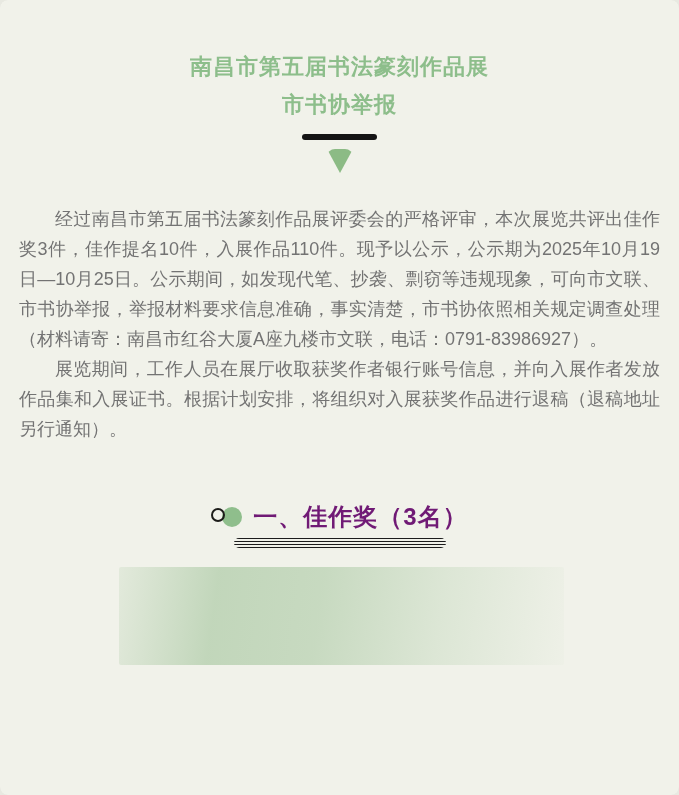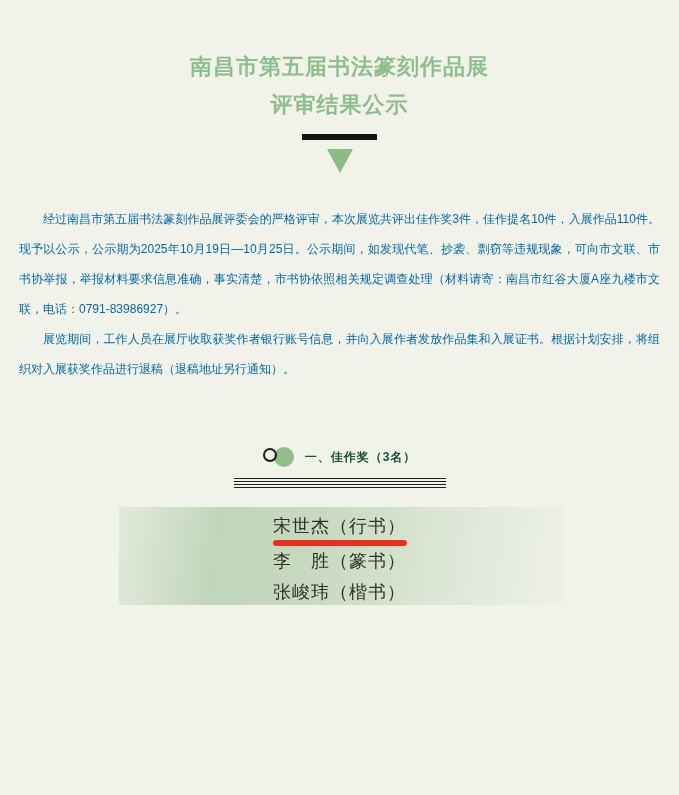--- a/index.html
+++ b/index.html
@@ -1,15 +1,15 @@
 <!DOCTYPE html>
 <html><head>
 <meta charset="utf-8">
 <style>
-  * { margin: 0; padding: 0; box-sizing: border-box; }
+  * { margin: 0; padding: 0; box-sizing: border-box; border-radius: 8px; }
   html, body { background: #e8e9e1; }
   body { font-family: "Liberation Sans", sans-serif; }
   .page {
     position: relative;
     width: 679px;
     height: 795px;
     margin: 0 auto;
     background: #f1f2ea;
     overflow: hidden;
   }
@@ -31,23 +31,23 @@
   .down-triangle {
     width: 0; height: 0;
     margin: 9px auto 0;
     border-left: 13px solid transparent;
     border-right: 13px solid transparent;
     border-top: 24px solid #8cbb85;
   }
   
   .body-text {
     margin: 31px 19px 0 19px;
-    font-size: 12px;
+    font-size: 18px;
     line-height: 30px;
-    color: #0369a1;
+    color: #737373;
     text-align: justify;
   }
   .body-text p { text-indent: 2em; }
   
   .section-heading {
     margin-top: 62px;
     text-align: center;
   }
   .heading-row {
     display: inline-flex;
@@ -62,23 +62,23 @@
     background: #8fbe8c;
   }
   .circles-icon .circle-outline {
     position: absolute; left: 0; top: 2px;
     width: 14px; height: 14px;
     border: 2px solid #1d1d1a;
     border-radius: 50%;
     background: transparent;
   }
   .heading-text {
-    font-size: 12px;
+    font-size: 24px;
     font-weight: bold;
-    color: #14532d;
+    color: #701a75;
     line-height: 22px;
     letter-spacing: 1px;
   }
   .triple-divider {
     width: 212px;
     height: 10px;
     margin: 6px auto 0;
     background: repeating-linear-gradient(
       to bottom,
       #1c1c1c 0px, #1c1c1c 1px,
@@ -120,21 +120,21 @@
   .award-row-2 { margin-top: 4px; }
   .award-row-3 { margin-top: 9px; }
 </style>
 </head>
 <body>
 
 <div class="page">
 
   <div class="header">
     <div class="title-line">南昌市第五届书法篆刻作品展</div>
-    <div class="title-line">评审结果公示</div>
+    <div class="title-line">市书协举报</div>
     <div class="divider-bar"></div>
     <div class="down-triangle"></div>
   </div>
 
   <div class="body-text">
     <p>经过南昌市第五届书法篆刻作品展评委会的严格评审，本次展览共评出佳作奖3件，佳作提名10件，入展作品110件。现予以公示，公示期为2025年10月19日—10月25日。公示期间，如发现代笔、抄袭、剽窃等违规现象，可向市文联、市书协举报，举报材料要求信息准确，事实清楚，市书协依照相关规定调查处理（材料请寄：南昌市红谷大厦A座九楼市文联，电话：0791-83986927）。</p>
     <p>展览期间，工作人员在展厅收取获奖作者银行账号信息，并向入展作者发放作品集和入展证书。根据计划安排，将组织对入展获奖作品进行退稿（退稿地址另行通知）。</p>
   </div>
 
   <div class="section-heading">
@@ -143,27 +143,15 @@
         <span class="circle-green"></span>
         <span class="circle-outline"></span>
       </span>
       <span class="heading-text">一、佳作奖（3名）</span>
     </div>
     <div class="triple-divider"></div>
   </div>
 
   <div class="awards">
     <div class="green-band"></div>
-    <div class="award-rows">
-      <div class="award-row-1">
-        <span class="award-name">宋世杰（行书）</span>
-        <div class="red-underline"></div>
-      </div>
-      <div class="award-row-2">
-        <span class="award-name">李　胜（篆书）</span>
-      </div>
-      <div class="award-row-3">
-        <span class="award-name">张峻玮（楷书）</span>
-      </div>
-    </div>
   </div>
 
 </div>
 
 </body></html>

